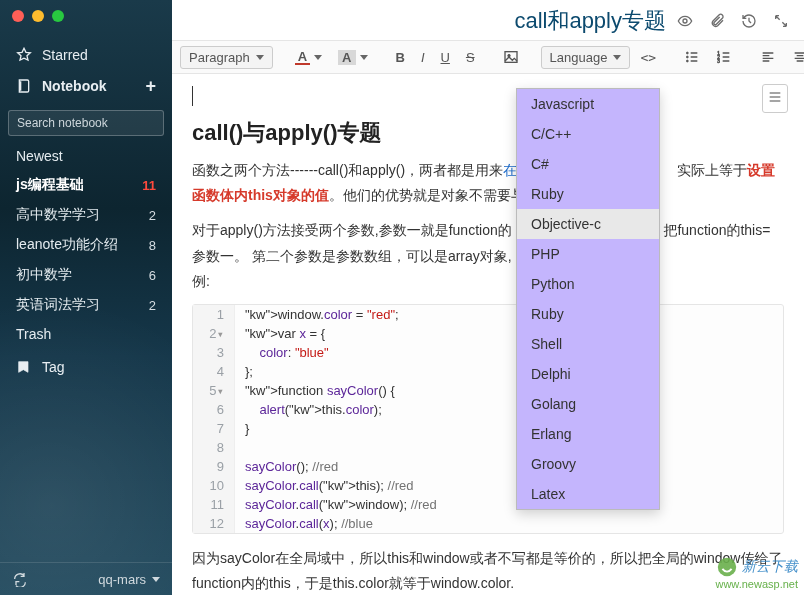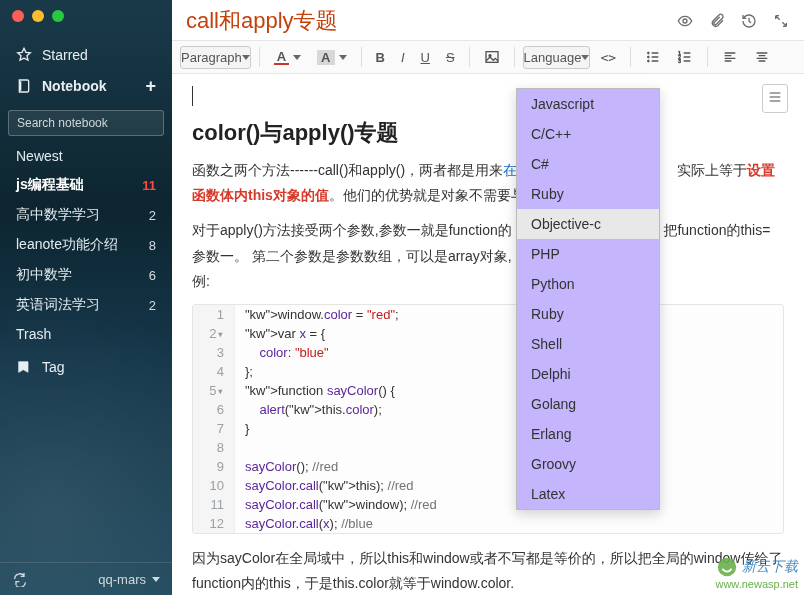--- a/index.html
+++ b/index.html
@@ -24,29 +24,29 @@
 .nb-item .cnt { font-size:13px; color:#d6dde2; }
 .nb-item.sel .name { font-weight:700; color:#fff; }
 .nb-item.sel .cnt { font-weight:700; color:#ff4a3d; }
 .side-foot { margin-top:auto; display:flex; align-items:center; justify-content:space-between; padding:8px 12px; font-size:13px; color:#cfd8dd; border-top:1px solid rgba(255,255,255,.12); }
 .ic { width:16px; height:16px; display:inline-flex; align-items:center; justify-content:center; }
 .ic svg{width:16px;height:16px;fill:currentColor;stroke:currentColor;}
 
 
 .main { flex:1; display:flex; flex-direction:column; min-width:0; }
 .titlebar { display:flex; align-items:center; gap:10px; padding:6px 14px 4px; }
-.titlebar .title { font-size:22px; color:#c2410c; flex:1; white-space:nowrap; overflow:hidden; }
+.titlebar .title { font-size:22px; color:#0c4a6e; flex:1; white-space:nowrap; overflow:hidden;text-align:right; }
 .title-actions { display:flex; gap:14px; color:#6d6d6d; }
 .title-actions .ic{width:18px;height:18px;cursor:pointer;}
 
 
 .toolbar { display:flex; align-items:center; gap:4px; padding:4px 8px; border-top:1px solid #e5e5e5; border-bottom:1px solid #e5e5e5; background:#fafafa; font-size:13px; color:#555; }
 .tb-btn { padding:4px 6px; border-radius:3px; cursor:pointer; display:inline-flex; align-items:center; gap:4px; line-height:1; }
 .tb-sep{width:1px;height:20px;background:#ddd;margin:0 4px;}
-.tb-dd{border:1px solid #ccc;background:#f4f4f4;border-radius:3px;padding:3px 0;display:inline-flex;align-items:center;}
+.tb-dd{border:1px solid #ccc;background:#f4f4f4;border-radius:3px;padding:3px 8px;display:inline-flex;align-items:center;gap:6px;}
 .caret{width:0;height:0;border-left:4px solid transparent;border-right:4px solid transparent;border-top:5px solid #666;}
 .color-ul{border-bottom:2px solid #c0392b;padding:0 3px;font-weight:700;}
 .color-bg{background:#d8d8d8;padding:1px 4px;font-weight:700;}
 
 
 .editor { flex:1; overflow:auto; padding:12px 20px 8px; font-size:14px; color:#333; position:relative; }
 .cursor-bar{width:1px;height:20px;background:#333;margin-bottom:12px;}
 .h2{font-size:22px;font-weight:700;margin:8px 0 10px;color:#222;}
 .para{line-height:1.8;margin-bottom:10px;}
 .blue{color:#1b6ac9;}
@@ -270,21 +270,21 @@
 
     </div>
 
     <div class="editor">
       <div class="outline-btn"><span class="ic">
             <svg viewBox="0 0 24 24">
               <path d="M4 6h16M4 12h16M4 18h16" stroke-width="2"></path>
             </svg>
           </span></div>
       <div class="cursor-bar"></div>
-      <div class="h2">color()与apply()专题</div>
+      <div class="h2">call()与apply()专题</div>
       <div class="para">
         <span>函数之两个方法------call()和apply()，两者都是用来</span><span class="blue">在</span><span style="display:inline-block;width:160px"></span><span>实际上等于</span><span class="redb">设置函数体内this对象的值</span><span>。他们的优势就是对象不需要与</span>
       </div>
       <div class="para" style="white-space:pre-wrap">对于apply()方法接受两个参数,参数一就是function的                                       把function的this=参数一。 第二个参数是参数数组，可以是array对象,
 例:</div>
       <div class="code-block">
           <div class="code-row">
             <div class="gut">1</div>
             <div class="cline"><span class="&lt;span">"kw"</span>&gt;window.<span class="id">color</span> = <span class="str">"red"</span>;</div>
           </div>

